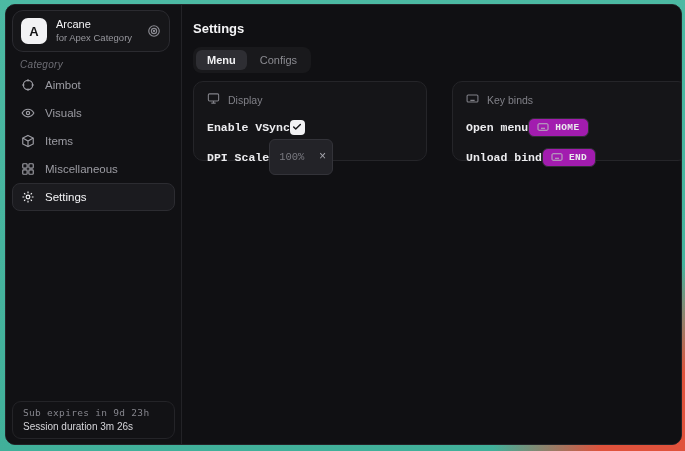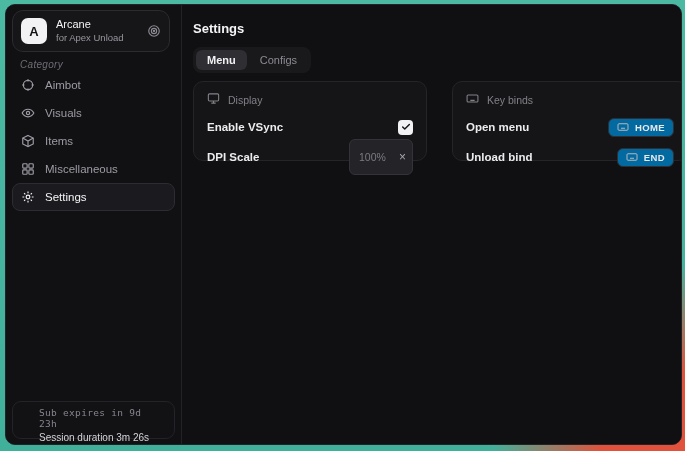--- a/index.html
+++ b/index.html
@@ -68,21 +68,21 @@
   .nav-item.active {
     color: #f4f4f6;
     background: #1b1b1f;
     border-color: #2c2c31;
   }
   .status-card {
     position: absolute; left: 6px; right: 6px; bottom: 5px; height: 38px;
     border: 1px solid #242428;
     border-radius: 9px;
     background: #121215;
-    padding: 5px 10px 0 26px;
+    padding: 5px 10px 0 10px;
   }
   .status-line1 {
     font-family: "DejaVu Sans Mono", monospace;
     color: #85858c; font-size: 9.5px; letter-spacing: .3px;
   }
   .status-line2 { color: #d5d5d9; font-size: 10px; margin-top: 3px; }
 
   
   .main { position: absolute; left: 177px; top: 0; right: 0; bottom: 0; background: #101013; }
   .main-title {
@@ -117,22 +117,22 @@
   }
   .card.display { width: 234px; }
   .card.keybinds { width: 236px; }
   .card-header {
     display: flex; align-items: center; gap: 8px;
     color: #818188; font-size: 10.5px;
     margin-bottom: 9px;
   }
   .card-header svg { width: 13px; height: 13px; }
   .card-row {
-    display: flex; align-items: center; justify-content: space-between;
-    height: 20px; margin-top: 10px;
+    display: flex; align-items: center; 
+    height: 20px; margin-top: 10px; font-family: Liberation Mono, monospace;
   }
   .row-label { color: #ececef; font-size: 11.5px; font-weight: 600; }
 
   .checkbox {
     width: 15px; height: 15px;
     background: #f2f2f4;
     border-radius: 4px;
     display: flex; align-items: center; justify-content: center;
     cursor: pointer;
   }
@@ -145,21 +145,21 @@
     border-radius: 6px;
     display: flex; align-items: center; justify-content: space-between;
     padding: 0 6px 0 9px;
     cursor: text;
   }
   .mini-input .value { color: #7b7b82; font-size: 10.5px; }
   .mini-input .clear { color: #a7a7ae; font-size: 12px; line-height: 1; cursor: pointer; }
 
   .key-pill {
     height: 19px;
-    background: #0369a1;
+    background: #a21caf;
     border: 1px solid #2e2e33;
     border-radius: 6px;
     display: inline-flex; align-items: center; gap: 6px;
     padding: 0 8px;
     color: #e9e9ec;
     font-size: 9.5px; font-weight: 700; letter-spacing: .4px;
     cursor: pointer;
   }
   .key-pill svg { width: 12px; height: 12px; color: #b9b9bf; }
 </style>
@@ -167,21 +167,21 @@
 <body>
 
 <div class="window">
 
   <div class="sidebar">
 
     <div class="brand-card">
       <div class="brand-logo">A</div>
       <div class="brand-text">
         <div class="brand-title">Arcane</div>
-        <div class="brand-subtitle">for Apex Unload</div>
+        <div class="brand-subtitle">for Apex Category</div>
       </div>
       <div class="brand-action">
         <svg viewBox="0 0 24 24" fill="none" stroke="currentColor" stroke-width="2">
           <circle cx="12" cy="12" r="9"></circle>
             <circle cx="12" cy="12" r="4.5"></circle>
           <circle cx="12" cy="12" r="1" fill="currentColor"></circle>
         </svg>
       </div>
     </div>
 

